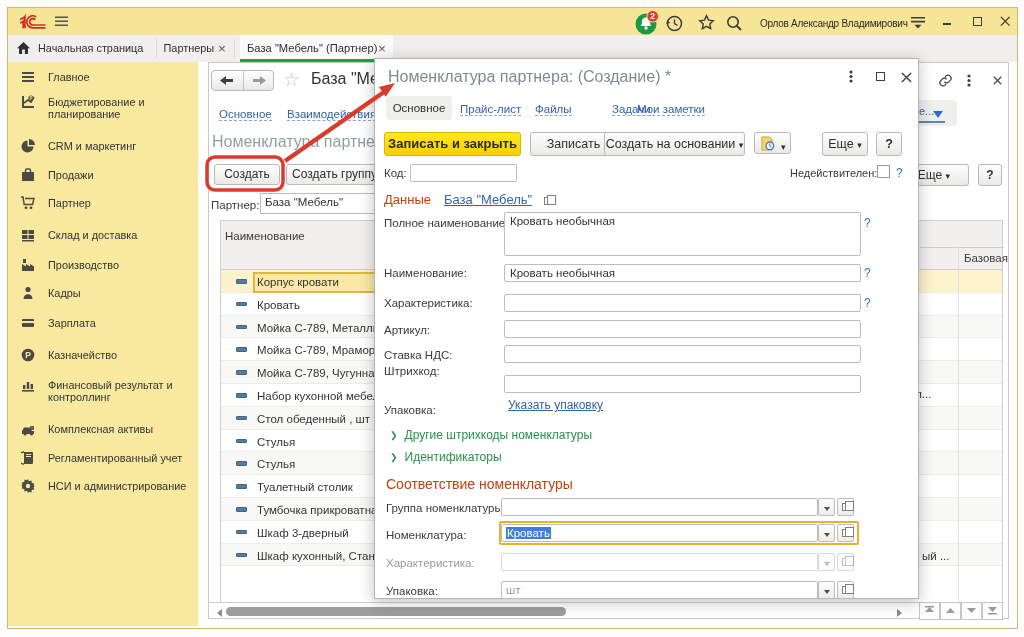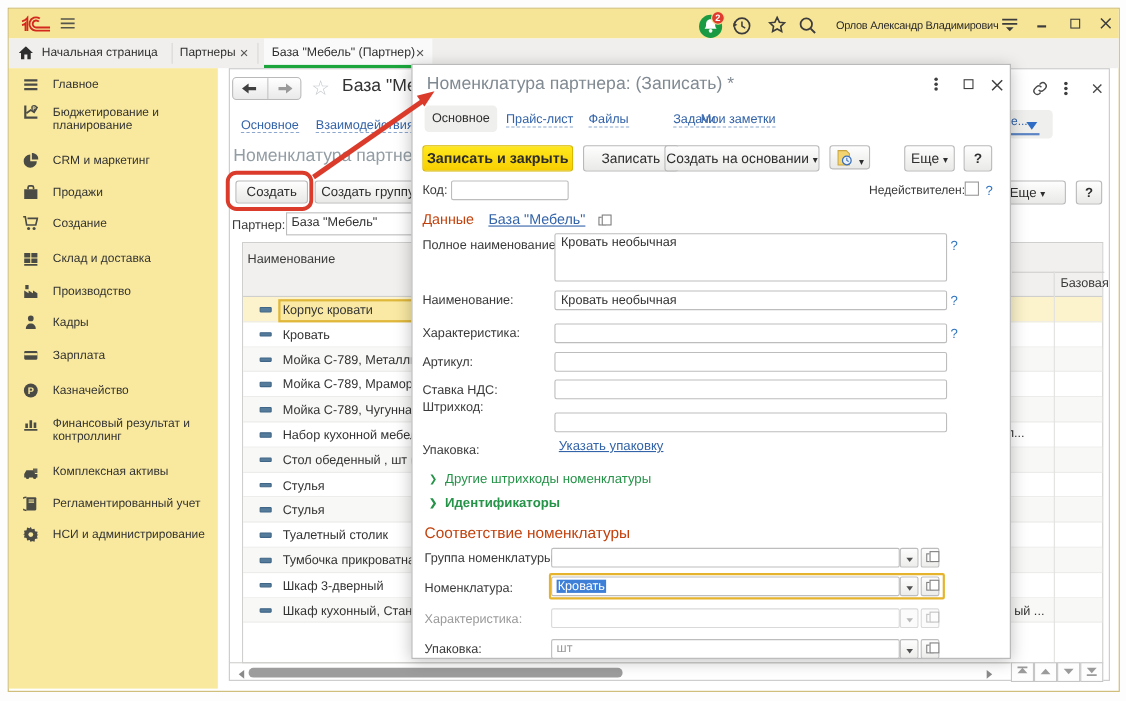--- a/index.html
+++ b/index.html
@@ -162,21 +162,21 @@
             <path d="M4.5 4V2.5A1.5 1.5 0 0 1 6 1h2a1.5 1.5 0 0 1 1.5 1.5V4" fill="none" stroke="#4b4b45" stroke-width="1.5"></path>
           </svg></span>
         <span class="stx">Продажи</span>
       </div>
 <div class="sitem" style="top:134px;">
         <span class="sic"><svg viewBox="0 0 14 14">
             <path d="M0 1h2l1.2 7.5h8.3l1.5-6H4" fill="none" stroke="#4b4b45" stroke-width="1.5"></path>
             <circle cx="5" cy="11.8" r="1.4"></circle>
             <circle cx="10" cy="11.8" r="1.4"></circle>
           </svg></span>
-        <span class="stx">Создание</span>
+        <span class="stx">Партнер</span>
       </div>
 <div class="sitem" style="top:166px;">
         <span class="sic"><svg viewBox="0 0 14 14">
             <path d="M1 2h5.5v4H1zM7.5 2H13v4H7.5zM1 7h5.5v4H1zM7.5 7H13v4H7.5z"></path>
             <path d="M1 12h12v1.5H1z"></path>
           </svg></span>
         <span class="stx">Склад и доставка</span>
       </div>
 <div class="sitem" style="top:196px;">
         <span class="sic"><svg viewBox="0 0 14 14">
@@ -361,21 +361,21 @@
  <div class="navbtn" style="left:752px;"><svg width="19" height="16" viewBox="0 0 19 16">
           <path d="M5 5h9L9.5 10z" fill="#9a9a9a"></path>
         </svg></div>
  <div class="navbtn" style="left:773px;"><svg width="19" height="16" viewBox="0 0 19 16">
           <path d="M5 4h9L9.5 9z" fill="#9a9a9a"></path>
           <path d="M5 10h9v1.5H5z" fill="#9a9a9a"></path>
         </svg></div>
 </div>
 
 <div class="modal">
- <div class="mttl">Номенклатура партнера: (Записать) *</div>
+ <div class="mttl">Номенклатура партнера: (Создание) *</div>
  <svg style="position:absolute;left:474px;top:11px" width="4" height="13" viewBox="0 0 4 13">
         <g fill="#3f3f3f">
           <circle cx="2" cy="2" r="1.6"></circle>
           <circle cx="2" cy="6.5" r="1.6"></circle>
           <circle cx="2" cy="11" r="1.6"></circle>
         </g>
       </svg>
  <div style="position:absolute;left:501px;top:13px;width:9px;height:9px;border:1.5px solid #3f3f3f;"></div>
  <svg style="position:absolute;left:526px;top:13px" width="11" height="11" viewBox="0 0 12 12">
         <path d="M1 1l10 10M11 1L1 11" stroke="#3f3f3f" stroke-width="1.5"></path>
@@ -417,21 +417,21 @@
  <div class="q" style="left:489px;top:237px;">?</div>
  <div class="mlbl" style="top:265px;">Артикул:</div>
  <div class="minp" style="top:261px;height:18px;"></div>
  <div class="mlbl" style="top:290px;">Ставка НДС:</div>
  <div class="minp" style="top:286px;height:18px;"></div>
  <div class="mlbl" style="top:306px;">Штрихкод:</div>
  <div class="minp" style="top:316px;height:18px;"></div>
  <div class="mlbl" style="top:345px;">Упаковка:</div>
  <div style="position:absolute;left:133px;top:339px;color:#3363a8;font-size:12px;text-decoration:underline;">Указать упаковку</div>
  <div class="exp" style="top:369px;"><span class="ch">❯</span>Другие штрихкоды номенклатуры</div>
- <div class="exp" style="top:391px;font-weight:bold;"><span class="ch">❯</span>Идентификаторы</div>
+ <div class="exp" style="top:391px;"><span class="ch">❯</span>Идентификаторы</div>
  <div class="grn" style="left:11px;top:417px;font-size:14px;">Соответствие номенклатуры</div>
  <div class="mlbl" style="left:11px;top:443px;">Группа номенклатуры:</div>
  <div class="combo" style="top:439px;">
   <div class="cinp"></div>
         <div class="cbtn" style="left:317px;">
           <span class="t"></span>
         </div>
         <div class="cbtn" style="left:336px;">
           <span class="copyico"></span>
         </div>

